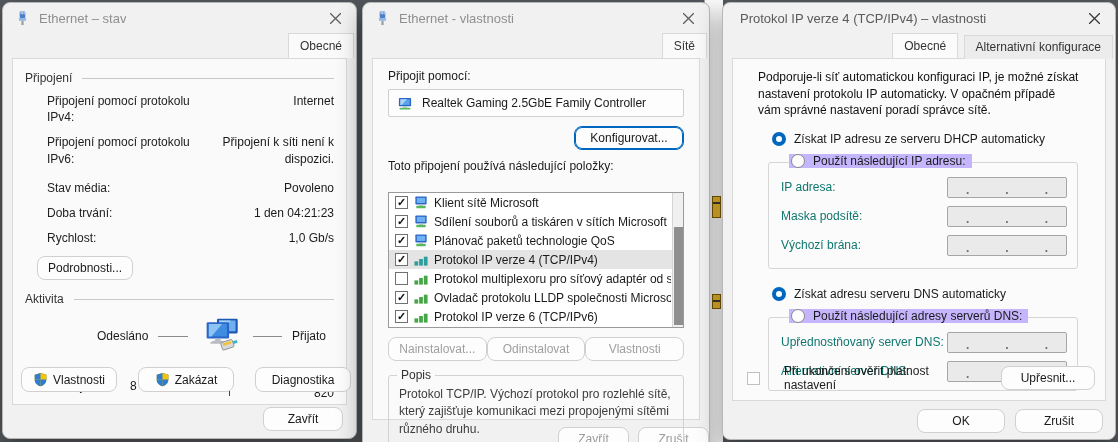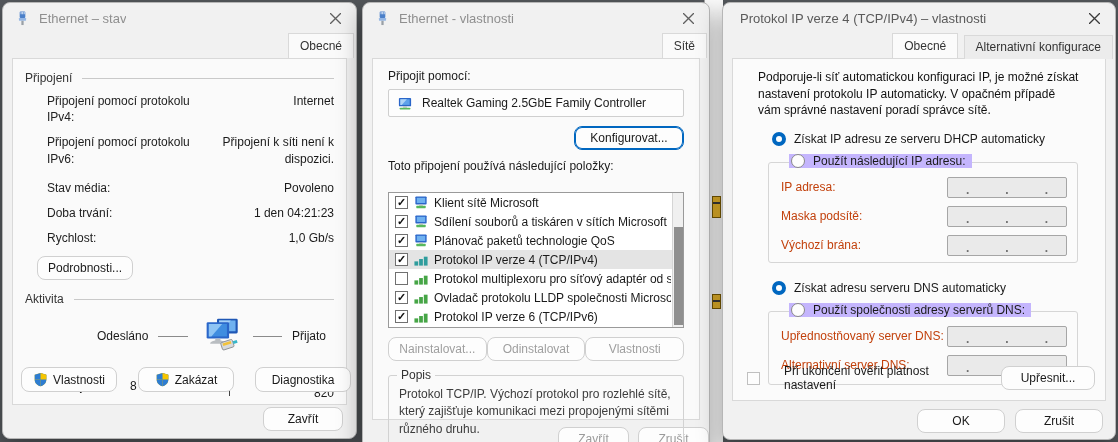--- a/index.html
+++ b/index.html
@@ -78,21 +78,21 @@
   #win-ipv4 { left:722px; top:2px; width:394px; height:438px; }
   #win-ipv4 .page { height:343px; padding:8px 25px; background:#fbfbfb; }
   #win-ipv4 .tab.active { background:#fbfbfb; }
   .intro { color:#111; line-height:1.38; margin-top:2px; }
   .radio-row { display:flex; align-items:center; gap:8px; margin:13px 0 0 14px; }
   .radio { width:14px; height:14px; border-radius:50%; border:1px solid #8a8a8a; background:#fdfdfd; flex:0 0 auto; position:relative; }
   .radio.on { border:4px solid #0067c0; background:#fff; }
   .grp { position:relative; margin:16px 2px 0 10px; border:1px solid #d6d6d6; border-radius:3px; padding:14px 10px 6px 12px; }
   .grp .legend { position:absolute; top:-9px; left:20px; background:#c4b5fd; padding:0 6px 0 2px; display:flex; align-items:center; gap:8px; }
   .frow { display:flex; align-items:center; margin:0 0 8px; }
-  .frow .flab { flex:1; color:#c2410c; }
+  .frow .flab { flex:1; color:#0f766e; }
   .ipfield { width:120px; height:21px; background:#eaeaea; border:1px solid #a6a6a6; border-radius:2px;
              display:flex; align-items:flex-end; justify-content:space-around; color:#6f6f6f; font-weight:bold; padding-bottom:2px; }
   .ipfield i { font-style:normal; line-height:0.6; }
   .validate-row { position:absolute; left:14px; right:10px; bottom:8px; display:flex; align-items:center; gap:24px; }
   .validate-row .cb { border-color:#c0c0c0; background:#fdfdfd; }
   .adv-btn { margin-left:auto; min-width:94px; }
   .ipv4-bottom { position:absolute; right:12px; bottom:6px; display:flex; gap:10px; }
   .ipv4-bottom .btn { width:88px; }
 
   
@@ -387,39 +387,39 @@
             </span>
         </div>
         <div class="frow">
           <span class="flab">Maska podsítě:</span>
           <span class="ipfield">
               <i>.</i>
               <i>.</i>
               <i>.</i>
             </span>
         </div>
-        <div class="frow" style="margin-bottom:0">
+        <div class="frow" style="margin-bottom:6px">
           <span class="flab">Výchozí brána:</span>
           <span class="ipfield">
               <i>.</i>
               <i>.</i>
               <i>.</i>
             </span>
         </div>
       </div>
 
       <div class="radio-row" style="margin-top:18px">
         <span class="radio on"></span>
         <span>Získat adresu serveru DNS automaticky</span>
       </div>
 
       <div class="grp">
         <span class="legend">
           <span class="radio"></span>
-          <span>Použít společnosti adresy serverů DNS:</span>
+          <span>Použít následující adresy serverů DNS:</span>
         </span>
         <div class="frow">
           <span class="flab">Upřednostňovaný server DNS:</span>
           <span class="ipfield">
               <i>.</i>
               <i>.</i>
               <i>.</i>
             </span>
         </div>
         <div class="frow" style="margin-bottom:2px">

